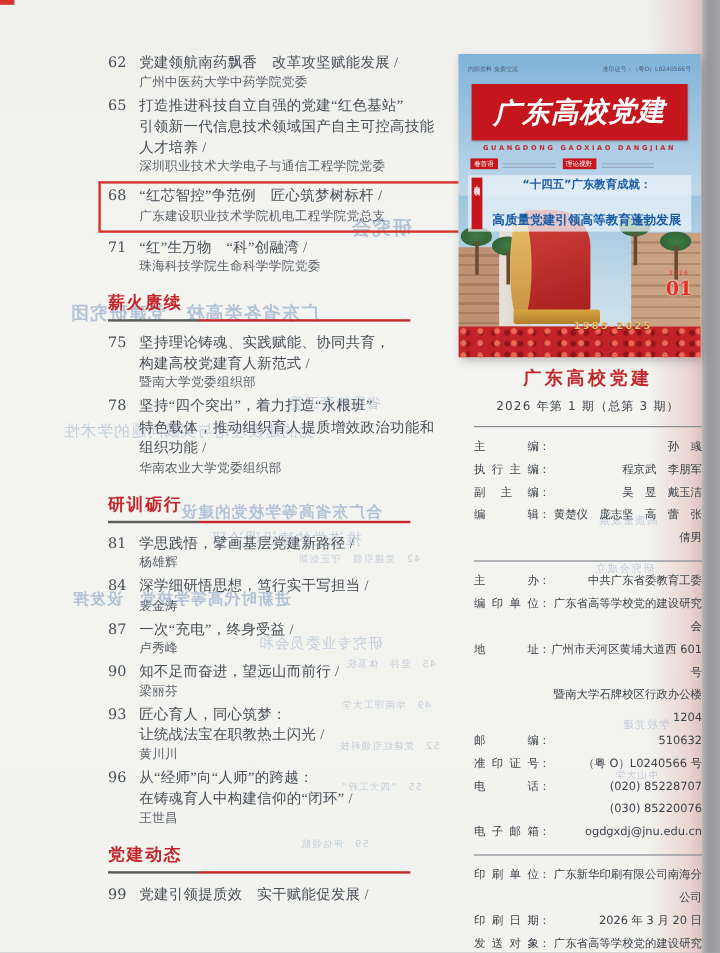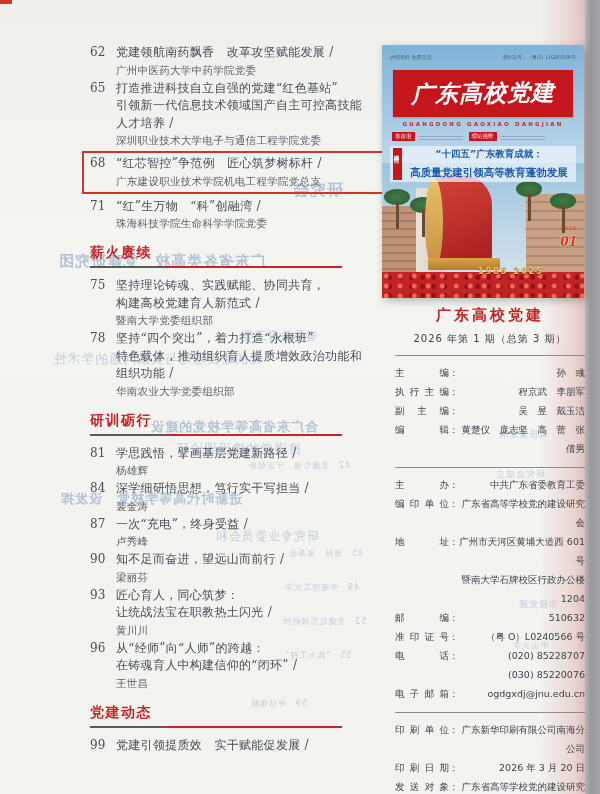--- a/index.html
+++ b/index.html
@@ -16,21 +16,21 @@
   
   .ghost{position:absolute;z-index:1;transform:scaleX(-1);color:rgba(70,110,170,.28);
          filter:blur(.4px);white-space:nowrap;pointer-events:none;letter-spacing:1px;}
   .ghost-b{font-weight:bold;color:rgba(42,92,160,.32);}
 
   
   .toc{position:absolute;left:46px;top:44px;width:322px;z-index:2;
        font-family:"DejaVu Serif","Liberation Serif",serif;color:#474e57;margin-left:44px;}
   .toc-item{display:flex;margin-bottom:2px;}
   .t-num{width:26px;flex:none;font-size:12px;line-height:17.5px;}
-  .t-body{flex:1;}
+  .t-body{flex:1;font-family:Liberation Serif, serif;}
   .t-line{font-size:12px;line-height:17.5px;letter-spacing:.3px;}
   .t-author{font-size:10.5px;line-height:16px;color:#5c626b;letter-spacing:.3px;}
   .toc-item.hl{border:2px solid #d5342c;margin:3px 0 4px -8px;padding:2px 4px 3px 6px;justify-content:space-between;}
   .sec-header{margin:13px 0 9px;}
   .sec-title{font-family:"DejaVu Sans","Liberation Sans",sans-serif;font-size:14px;
              font-weight:bold;color:#c3272b;letter-spacing:1.5px;}
   .sec-underline{width:252px;height:2px;margin-top:4px;
              background:linear-gradient(90deg,#5a5a5a 0 30%,#c3272b 30% 100%);}
 
   
@@ -47,21 +47,21 @@
              font-size:5.5px;font-weight:bold;letter-spacing:2.2px;}
   .cv-tags{position:absolute;top:87px;left:10px;right:6px;display:flex;align-items:center;}
   .cv-tagbox{background:#c5161d;color:#fff;font-size:5.5px;padding:1px 3px;flex:none;}
   .cv-tagline{width:44px;height:1px;background:#93a7bd;box-shadow:0 3px 0 #93a7bd;margin:0 6px 0 4px;}
   .cv-headline{position:absolute;top:101px;left:8px;right:8px;display:flex;z-index:4;
              background:rgba(235,243,250,.75);padding:2px 3px;align-items:stretch;}
   .cv-sidetag{background:#c5161d;color:#fff;writing-mode:vertical-rl;font-size:5.5px;
              padding:2px 1px;letter-spacing:1px;flex:none;margin-right:3px;}
   .cv-hl-text{flex:1;text-align:center;}
   .cv-h1{font-size:9.5px;font-weight:bold;color:#1b5ca6;}
-  .cv-h2{font-size:10.5px;font-weight:bold;color:#1b5ca6;margin-top:5px;}
+  .cv-h2{font-size:10.5px;font-weight:bold;color:#1b5ca6;margin-top:16px;}
   .cv-photo{position:absolute;top:118px;left:0;right:0;bottom:0;
              background:linear-gradient(180deg,#9cc4de,#c2d9e8 55%,#d8e7f0);}
   .bld{position:absolute;bottom:26px;}
   .bld1{left:0;width:48px;height:66px;background:repeating-linear-gradient(180deg,#bd9275 0 6px,#a87e61 6px 8px);}
   .bld2{right:0;width:58px;height:78px;background:repeating-linear-gradient(180deg,#c9a184 0 7px,#b28a6c 7px 9px);}
   .bld3{left:34px;width:26px;height:84px;background:linear-gradient(90deg,#e8e3da,#d6cfc3);}
   .palm{position:absolute;width:26px;height:16px;border-radius:50%;
         background:radial-gradient(ellipse at center,#3f7a45,#2e5d33);}
   .palm::after{content:"";position:absolute;left:12px;top:12px;width:3px;height:28px;background:#6b4a33;}
   .monu{position:absolute;left:52px;top:12px;width:58px;height:85px;
@@ -71,22 +71,22 @@
   .monu-base{position:absolute;left:46px;top:95px;width:72px;height:12px;
         background:linear-gradient(180deg,#d9a441,#b07f2e);border-radius:2px;}
   .flowers{position:absolute;left:0;right:0;bottom:0;height:26px;background-color:#c32327;
         background-image:radial-gradient(circle at 30% 40%,#ee6a55 2px,transparent 3px),
                          radial-gradient(circle at 70% 60%,#8f1418 2px,transparent 3px);
         background-size:14px 10px,11px 9px;}
   .cv-years{position:absolute;left:0;width:100%;bottom:22px;text-align:center;color:#f3c96d;
         font-size:8px;font-weight:bold;letter-spacing:2px;text-shadow:0 1px 1px rgba(90,10,10,.8);z-index:5;padding-left:28px;}
   .cv-issue{position:absolute;right:7px;top:62px;text-align:center;color:#e5302a;z-index:5;}
   .cv-iy{display:block;font-size:5px;letter-spacing:1px;}
-  .cv-in{font-family:"DejaVu Serif","Liberation Serif",serif;font-style:italic;font-weight:bold;
-        font-size:12px;text-shadow:0 0 2px #fff;}
+  .cv-in{font-family:"DejaVu Serif","Liberation Serif",serif;font-weight:bold;
+        font-size:16px;text-shadow:0 0 2px #fff;}
 
   
   .colophon{position:absolute;left:395px;top:306px;width:190px;z-index:2;color:#3d434b;}
   .col-title{color:#c3272b;font-weight:bold;font-size:15px;text-align:center;letter-spacing:3px;}
   .col-issue{font-size:10px;text-align:center;margin-top:7px;letter-spacing:1px;}
   .col-div{border-top:1px solid #858c95;margin:9px 0 7px;}
   .c-row{display:flex;font-size:9.5px;line-height:19px;}
   .c-lbl{width:54px;flex:none;text-align:justify;text-align-last:justify;}
   .c-colon{flex:none;}
   .c-val{flex:1;text-align:right;}

